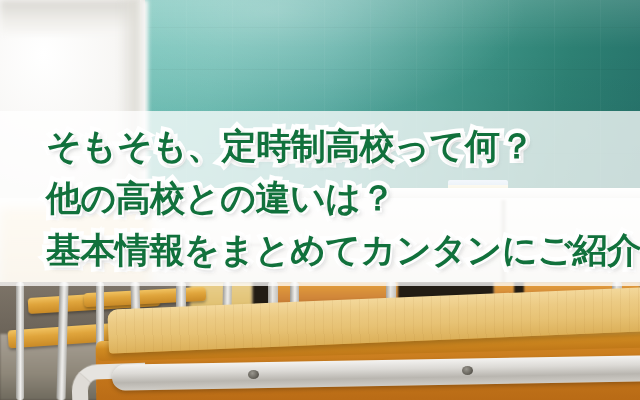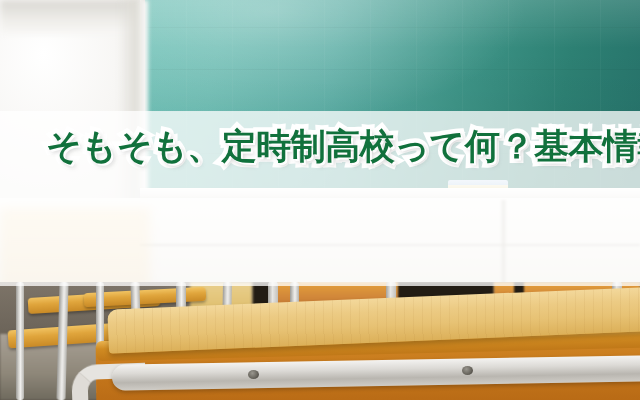--- a/index.html
+++ b/index.html
@@ -295,23 +295,22 @@
     width: 640px; height: 175px;
     background: rgba(255, 255, 255, 0.76);
   }
 
   
   .headline {
     position: absolute;
     left: 46px; top: 120px;
     width: 580px;
     display: flex;
-    flex-direction: row;
+    flex-direction: column;
     gap: 0px;
-    align-items: flex-end;
   }
   .line {
     font-family: "DejaVu Sans", "Liberation Sans", sans-serif;
     font-weight: bold;
     font-size: 35px;
     line-height: 52px;
     letter-spacing: -0.5px;
     color: #11713c;
     white-space: nowrap;
     -webkit-text-stroke: 9px #ffffff;
@@ -387,16 +386,17 @@
       <div class="frame-bar"></div>
       <div class="rivet rv1"></div>
       <div class="rivet rv2"></div>
     </div>
   </div>
 
   <div class="band"></div>
 
   <div class="headline">
     <div class="line">そもそも、定時制高校って何？</div>
+    <div class="line">他の高校との違いは？</div>
     <div class="line">基本情報をまとめてカンタンにご紹介！</div>
   </div>
 
 </div>
 
 </body></html>

